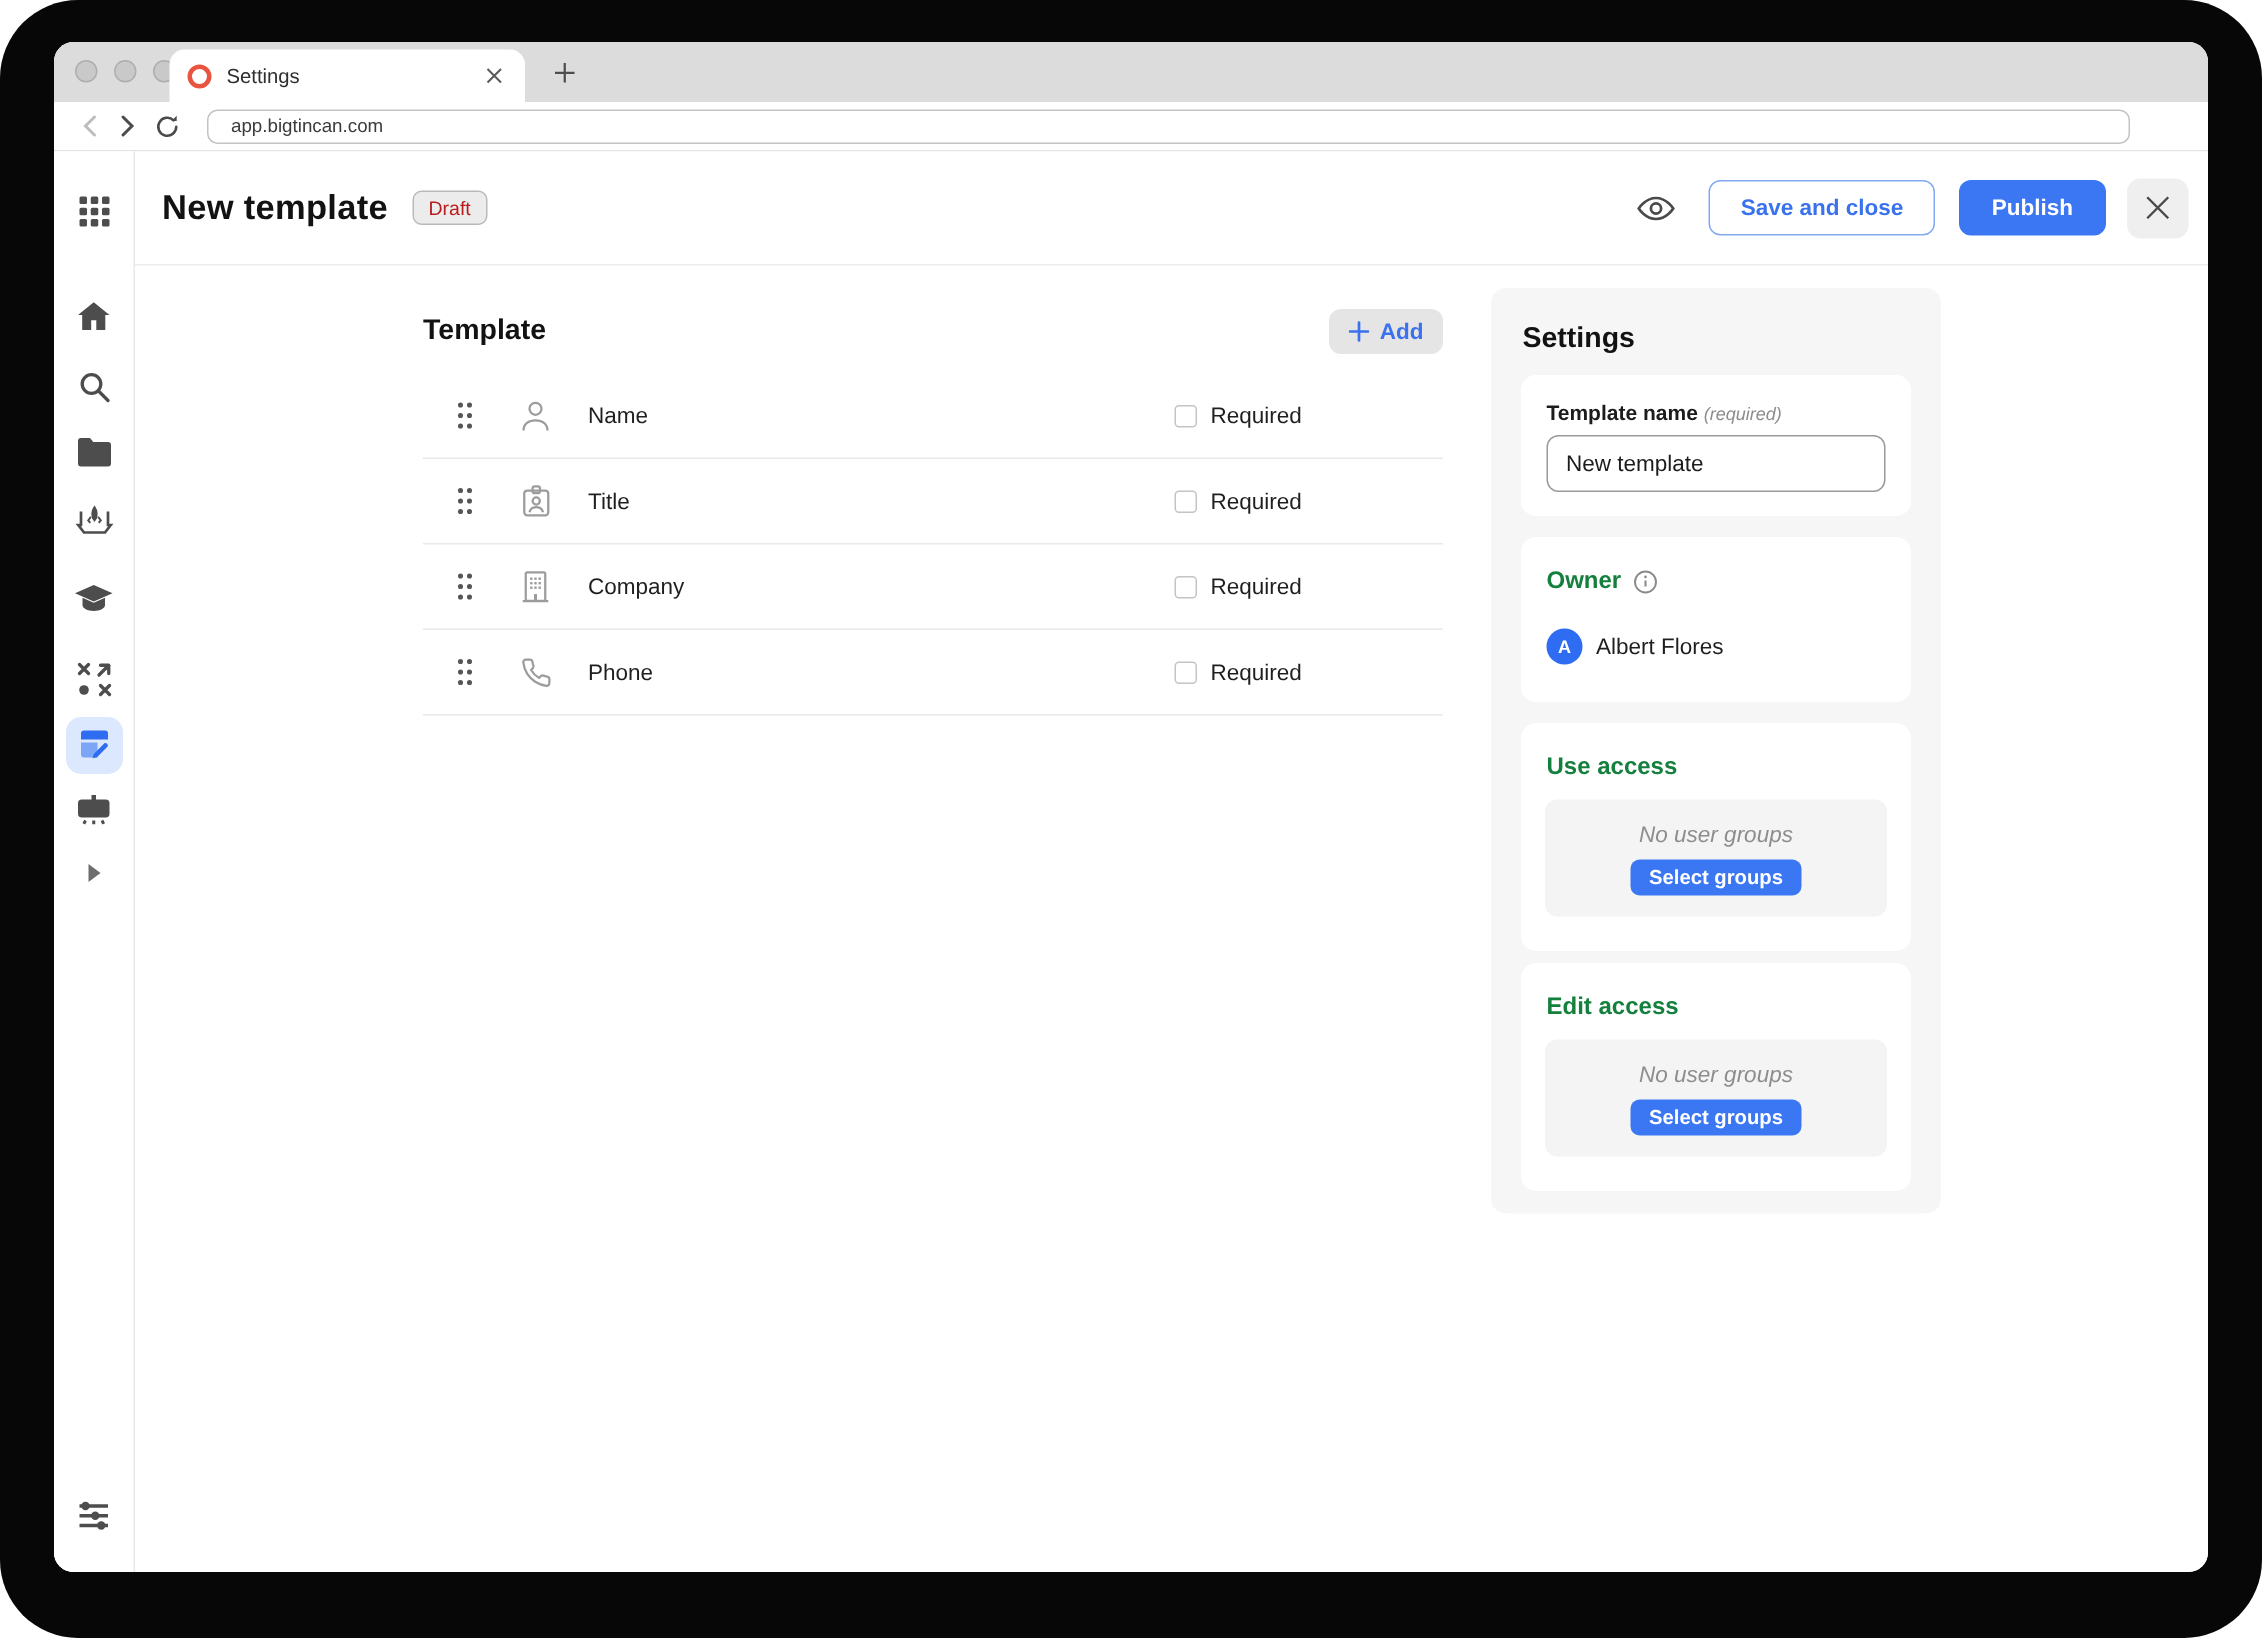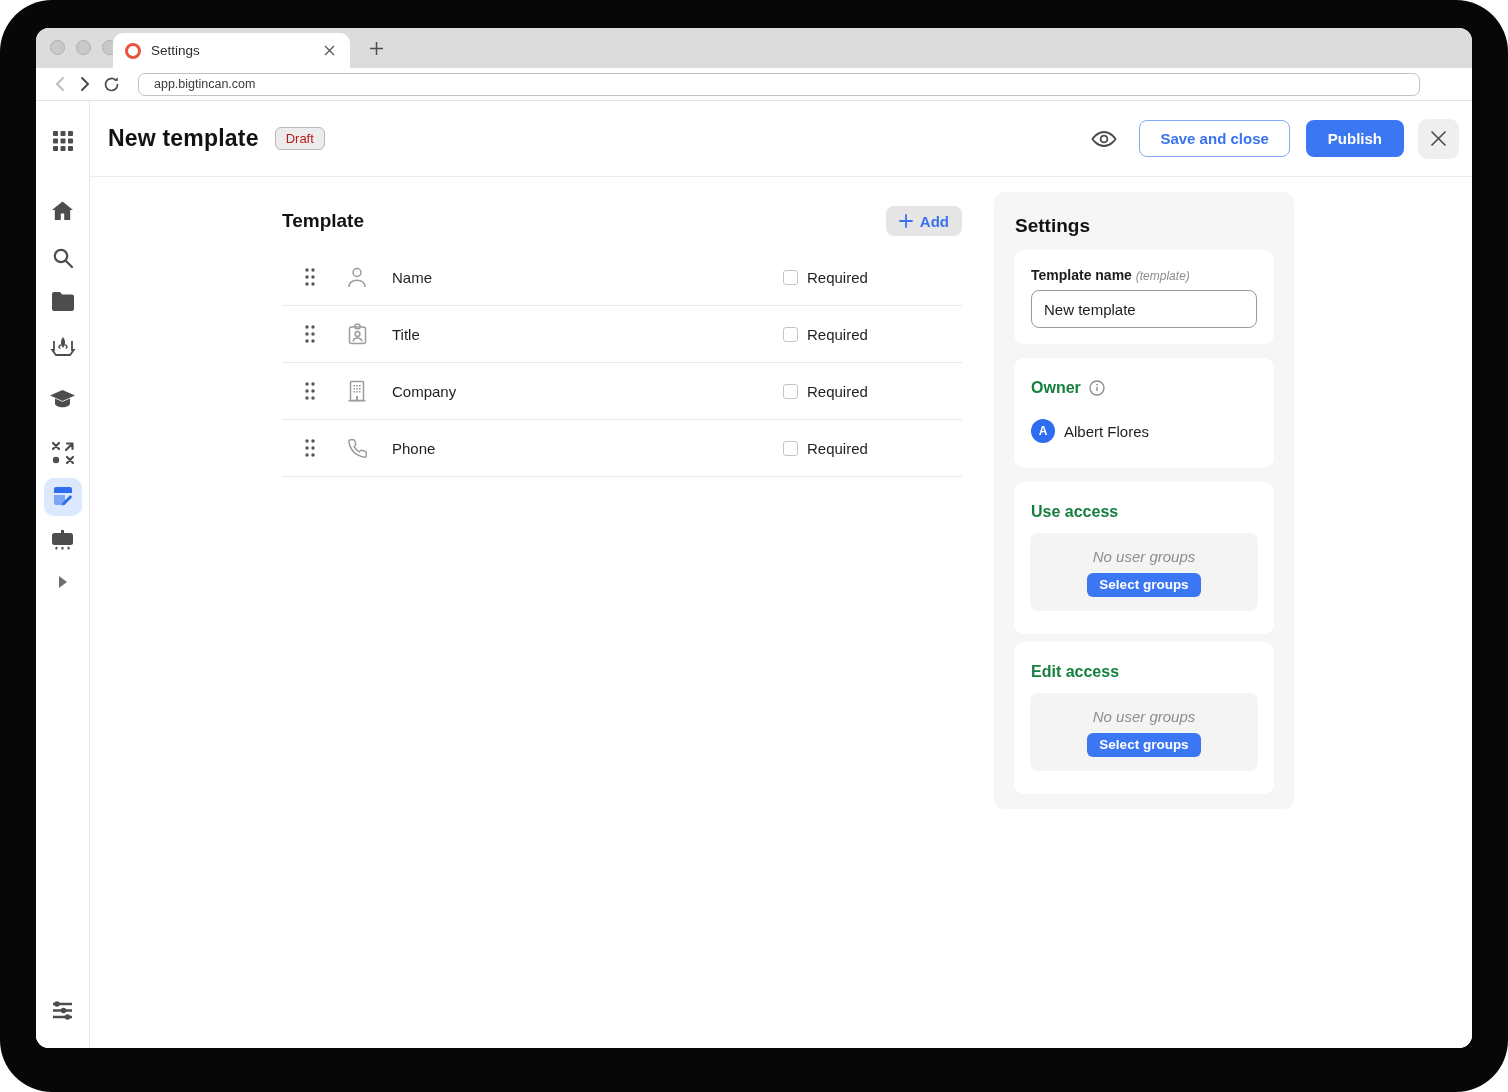--- a/index.html
+++ b/index.html
@@ -363,21 +363,21 @@
         </div>
       </div>
     </div>
 
     <div class="settings">
       <div class="settings-title">Settings</div>
 
       <div class="card card-name">
         <div class="fld-label">
           <span>Template name</span>
-          <span class="req-note">(template)</span>
+          <span class="req-note">(required)</span>
         </div>
         <input class="name-input" type="text" value="New template" style="">
       </div>
 
       <div class="card card-owner">
         <div class="card-h">
           <span>Owner</span>
           <svg width="16" height="16" viewBox="0 0 16 16">
             <circle cx="8" cy="8" r="7" fill="none" stroke="#8b8b8b" stroke-width="1.3"></circle>
             <path d="M8 7v4" stroke="#8b8b8b" stroke-width="1.4"></path>

